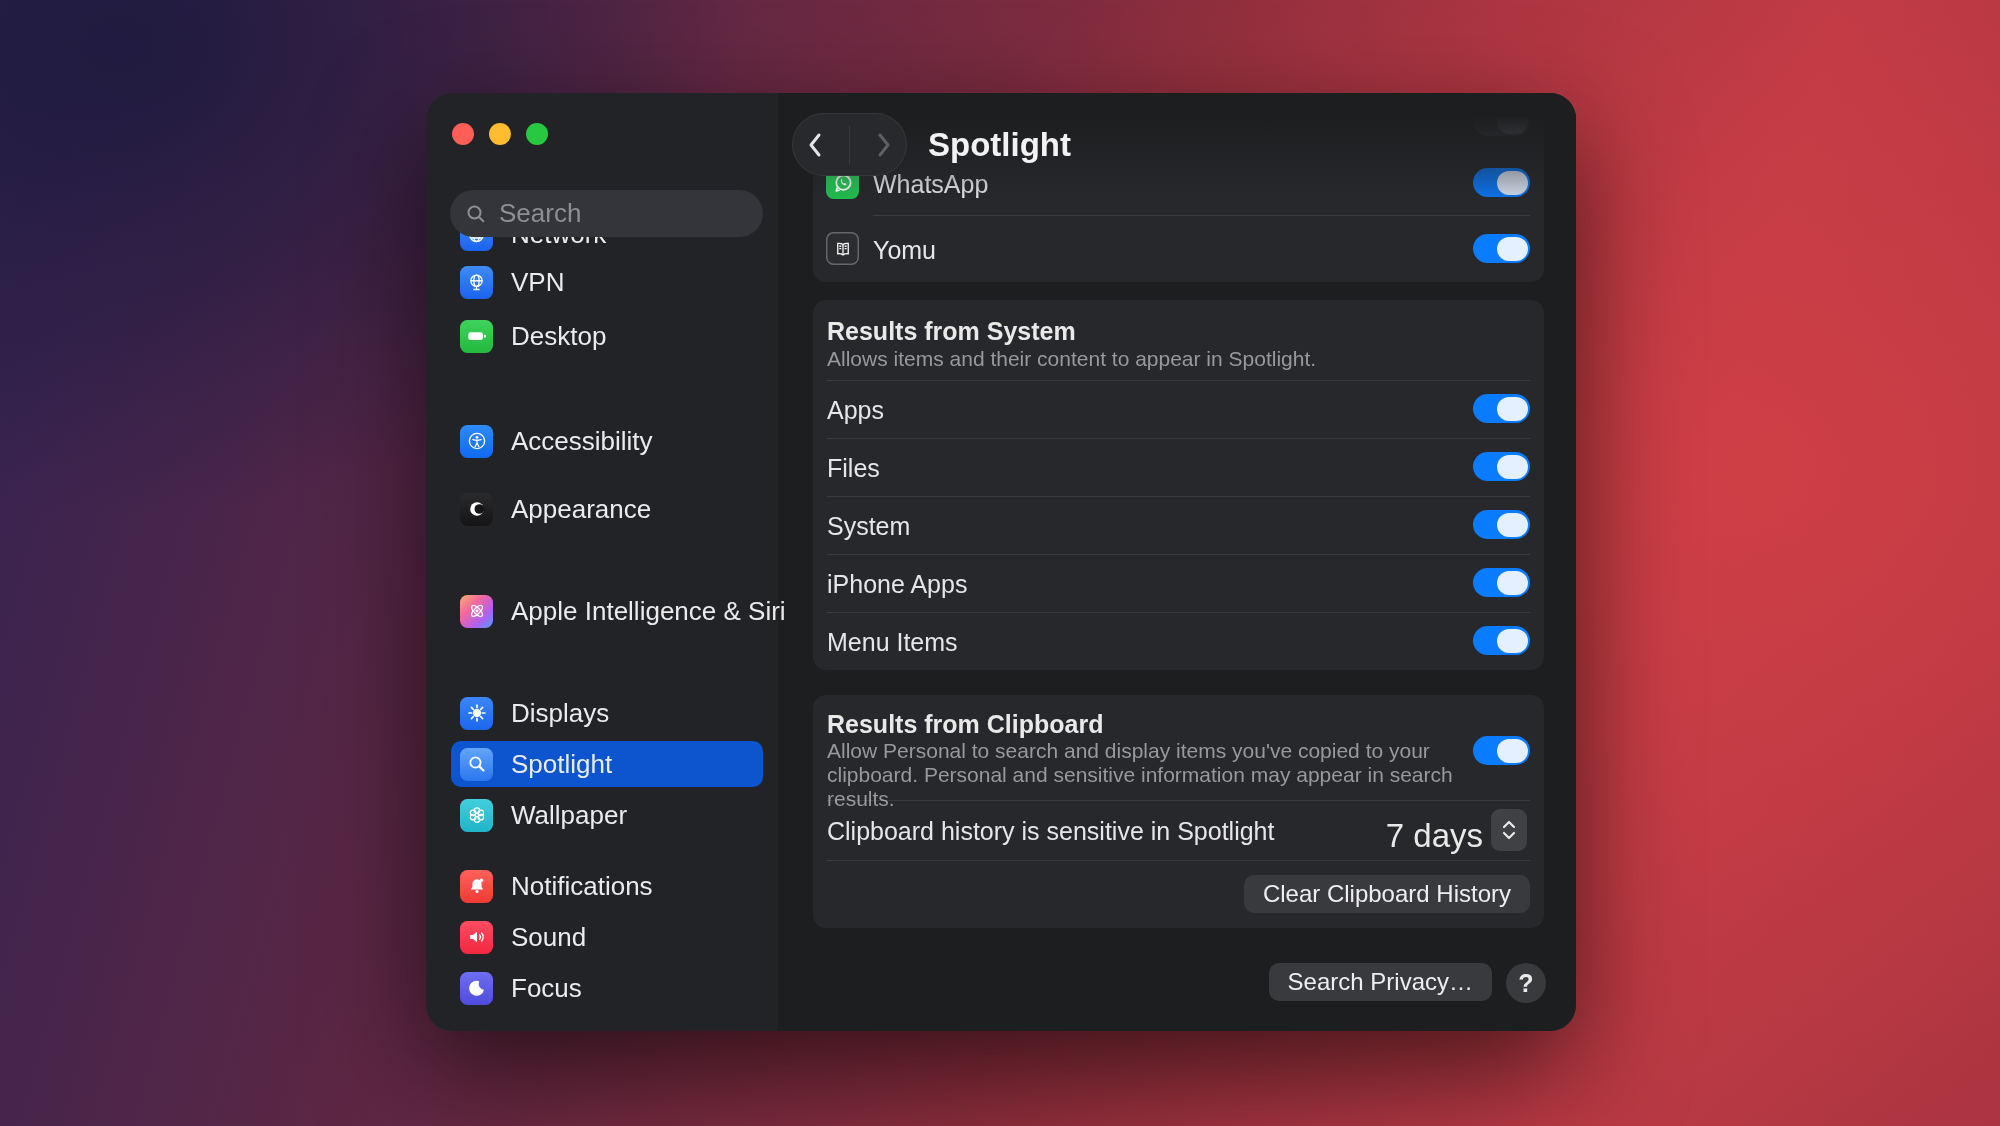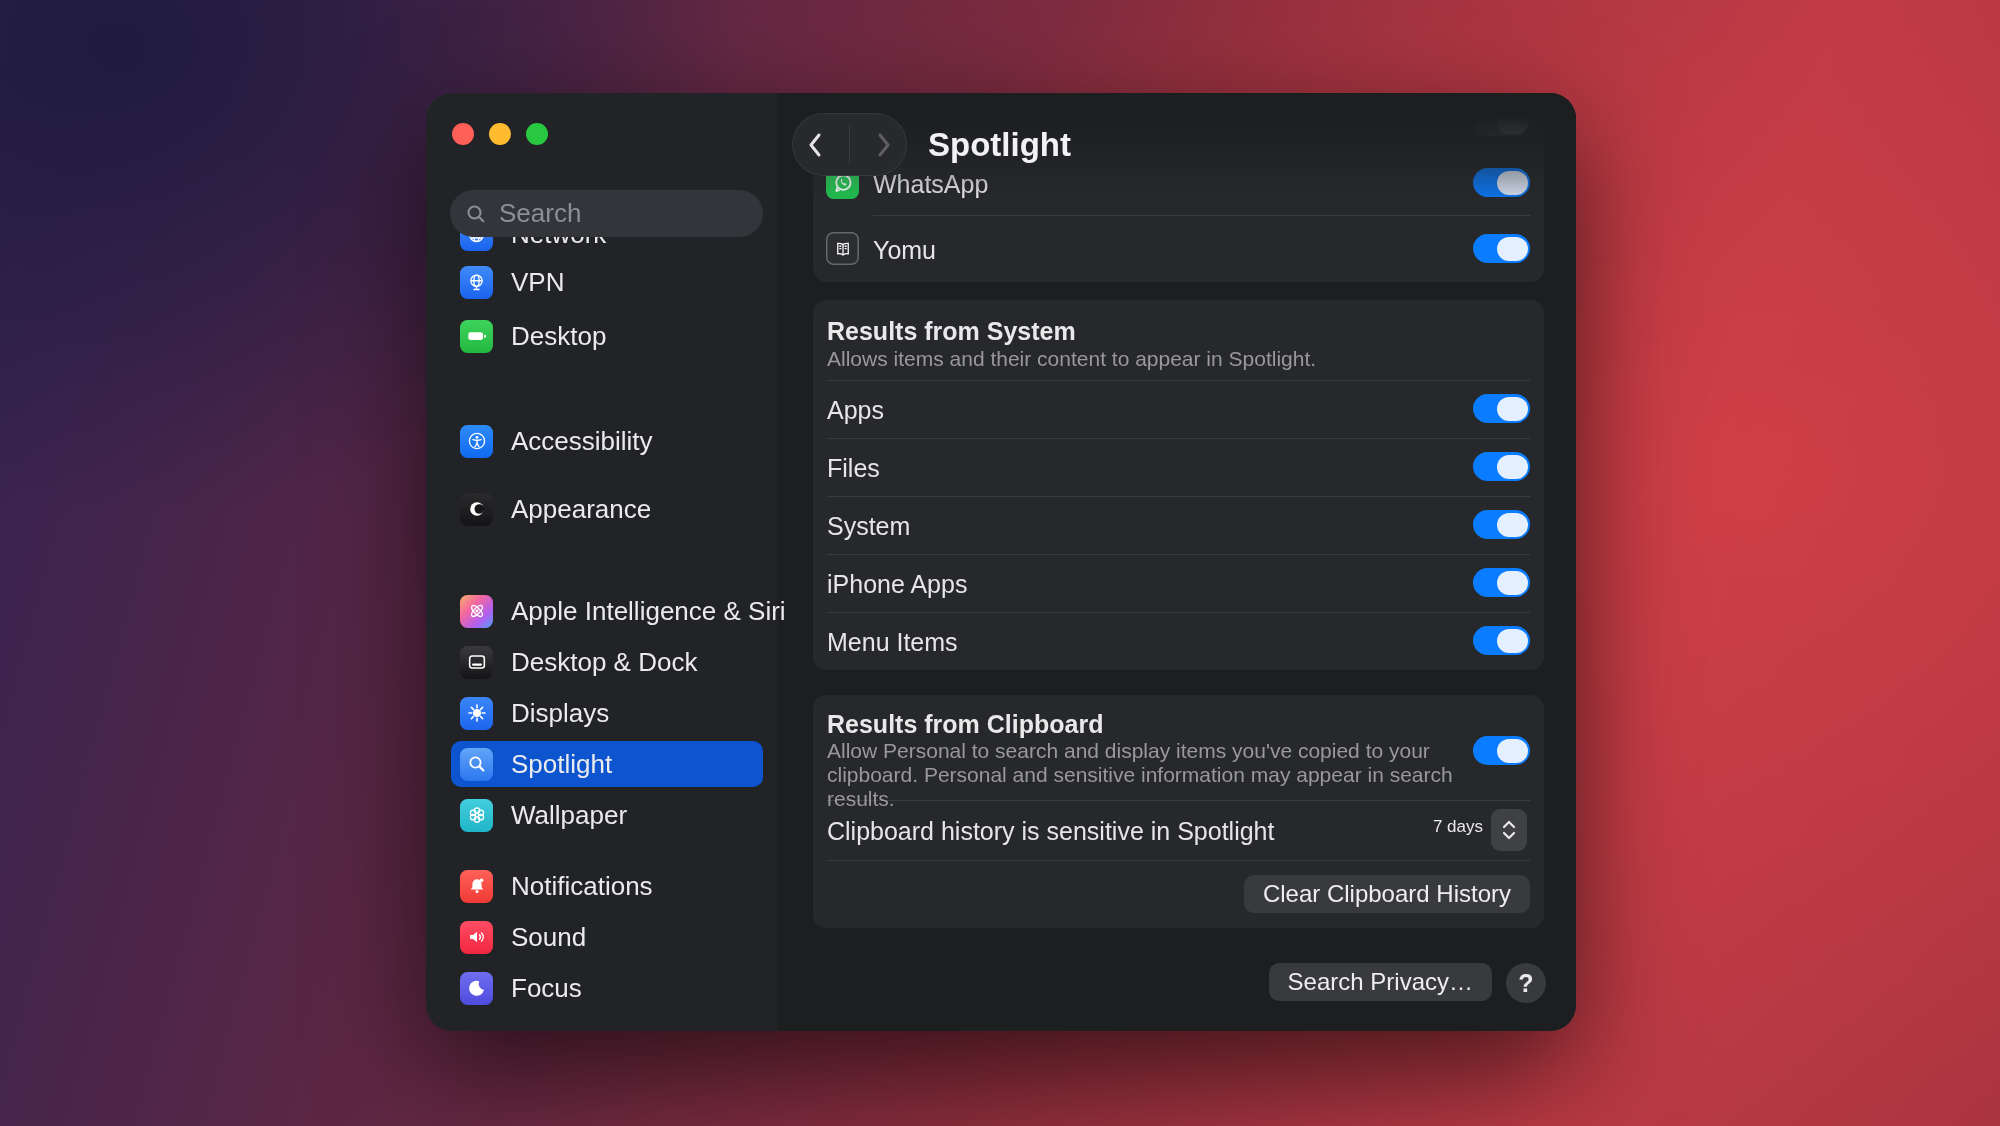--- a/index.html
+++ b/index.html
@@ -81,21 +81,21 @@
   .app-icon{position:absolute;left:13px;}
   .gray-btn{
     position:absolute;height:38px;border-radius:10px;background:#393a3d;color:#eeeef0;
     font-size:24px;display:flex;align-items:center;justify-content:center;padding:0 19px;white-space:nowrap;cursor:pointer;
     font-family:"Liberation Sans","DejaVu Sans",sans-serif;border:none;
   }
   .stepper{
     position:absolute;left:678px;top:114px;width:36px;height:42px;border-radius:9px;background:#404144;
     display:flex;align-items:center;justify-content:center;cursor:pointer;
   }
-  .value-text{position:absolute;right:61px;font-size:17px;color:#e9e9ea;white-space:nowrap;margin-left:20px;}
+  .value-text{position:absolute;right:61px;font-size:33px;color:#e9e9ea;white-space:nowrap;margin-left:20px;}
   .help-circle{
     position:absolute;right:30px;top:870px;width:40px;height:40px;border-radius:50%;background:#393a3d;
     color:#e9e9ea;font-size:25px;font-weight:600;display:flex;align-items:center;justify-content:center;cursor:pointer;
   }
   svg{display:block;}
 </style>
 </head>
 <body>
 
 <div class="window">
@@ -163,29 +163,20 @@
       <span class="sicon ic-ai">
         <svg width="22" height="22" viewBox="0 0 24 24">
             <g fill="none" stroke="#fff" stroke-width="1.4">
               <ellipse cx="12" cy="12" rx="7.6" ry="3.2" transform="rotate(45 12 12)"></ellipse>
               <ellipse cx="12" cy="12" rx="7.6" ry="3.2" transform="rotate(-45 12 12)"></ellipse>
             </g>
             <circle cx="12" cy="12" r="1.6" fill="#fff"></circle>
           </svg>
       </span>
       <span class="slabel">Apple Intelligence &amp; Siri</span>
-    </div>
-    <div class="srow" style="top:546px">
-      <span class="sicon ic-desktop">
-        <svg width="22" height="22" viewBox="0 0 24 24">
-            <rect x="4" y="5.5" width="16" height="13" rx="2.6" fill="none" stroke="#fff" stroke-width="1.7"></rect>
-            <rect x="6.5" y="13.6" width="11" height="2.4" rx="1.2" fill="#fff"></rect>
-          </svg>
-      </span>
-      <span class="slabel">Desktop &amp; Dock</span>
     </div>
     <div class="srow" style="top:597px">
       <span class="sicon ic-displays">
         <svg width="22" height="22" viewBox="0 0 24 24">
             <circle cx="12" cy="12" r="4.4" fill="#fff"></circle>
             <g stroke="#fff" stroke-width="1.8" stroke-linecap="round">
               <path d="M12 3.3v3M12 17.7v3M3.3 12h3M17.7 12h3M5.9 5.9l2.1 2.1M16 16l2.1 2.1M18.1 5.9L16 8M8 16l-2.1 2.1"></path>
             </g>
           </svg>
       </span>

